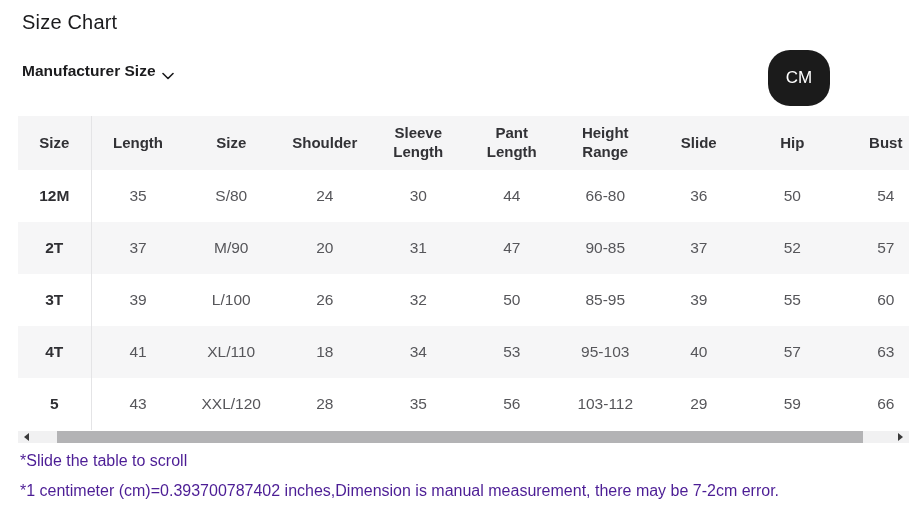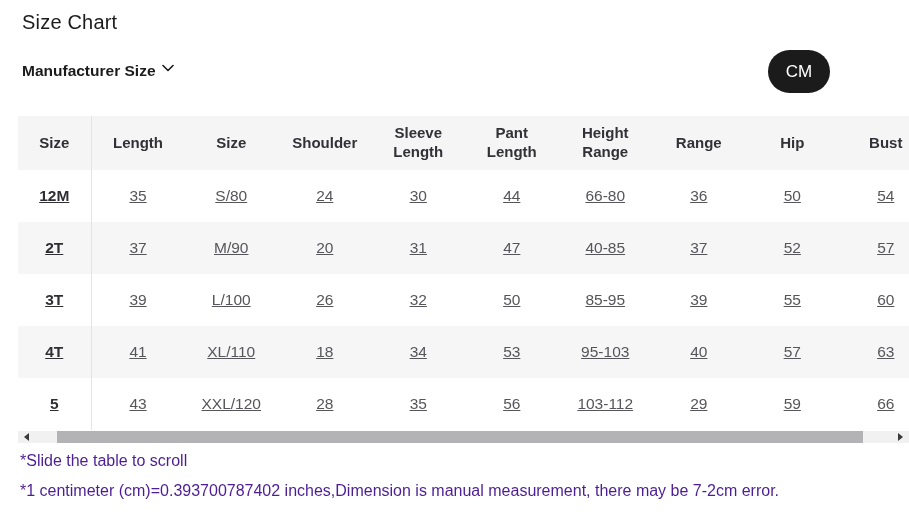--- a/index.html
+++ b/index.html
@@ -11,29 +11,29 @@
   }
 
   .page-title {
     position: absolute; left: 22px; top: 11px;
     font-size: 20px; font-weight: 400; color: #1b1b1d;
     letter-spacing: 0.2px;
   }
 
   .manu-dropdown {
     position: absolute; left: 22px; top: 62px;
-    display: flex; align-items: flex-start; gap: 6px;
+    display: flex; align-items: flex-end; gap: 6px;
     font-size: 15.5px; font-weight: 700; color: #1b1b1d;
     cursor: pointer;
   }
   .manu-dropdown svg { display: block; margin-top: 2px; }
 
   .unit-btn {
     position: absolute; left: 768px; top: 50px;
-    width: 62px; height: 43px;
+    width: 62px; height: 56px;
     background: #1b1b1b; color: #ffffff;
     border: none; border-radius: 22px;
     font-family: "Liberation Sans", sans-serif;
     font-size: 17px; text-align: center; cursor: pointer;
   }
 
   .table-wrap {
     position: absolute; left: 18px; top: 116px;
     width: 891px; height: 314px;
     overflow: hidden;
@@ -49,21 +49,21 @@
     padding: 0 4px;
   }
   .size-table thead th {
     height: 54px;
     background: #f5f5f6;
     font-size: 15px; font-weight: 700; color: #323236;
     line-height: 1.25;
   }
   .size-table tbody td {
     height: 52px;
-    font-size: 15.5px; font-weight: 400; color: #56565a; text-decoration: underline;
+    font-size: 15.5px; font-weight: 400; color: #56565a;
   }
   .size-table tbody tr:nth-child(even) td { background: #f6f6f7; }
   .size-table td.row-head, .size-table th.corner {
     font-weight: 700; color: #2f2f33;
   }
   .size-table .first-col { border-right: 1px solid #e4e4e6; }
 
   .h-scrollbar {
     position: absolute; left: 18px; top: 431px;
     width: 891px; height: 12px;
@@ -124,21 +124,21 @@
       </colgroup>
     <thead>
         <tr id="head-row">
           <th class="corner first-col">Size</th>
           <th>Length</th>
           <th>Size</th>
           <th>Shoulder</th>
           <th>Sleeve Length</th>
           <th>Pant Length</th>
           <th>Height Range</th>
-          <th>Range</th>
+          <th>Slide</th>
           <th>Hip</th>
           <th>Bust</th>
         </tr>
       </thead>
     <tbody id="body-rows">
         <tr>
           <td class="row-head first-col">12M</td>
           <td>35</td>
           <td>S/80</td>
           <td>24</td>
@@ -149,21 +149,21 @@
           <td>50</td>
           <td>54</td>
         </tr>
         <tr>
           <td class="row-head first-col">2T</td>
           <td>37</td>
           <td>M/90</td>
           <td>20</td>
           <td>31</td>
           <td>47</td>
-          <td>40-85</td>
+          <td>90-85</td>
           <td>37</td>
           <td>52</td>
           <td>57</td>
         </tr>
         <tr>
           <td class="row-head first-col">3T</td>
           <td>39</td>
           <td>L/100</td>
           <td>26</td>
           <td>32</td>

